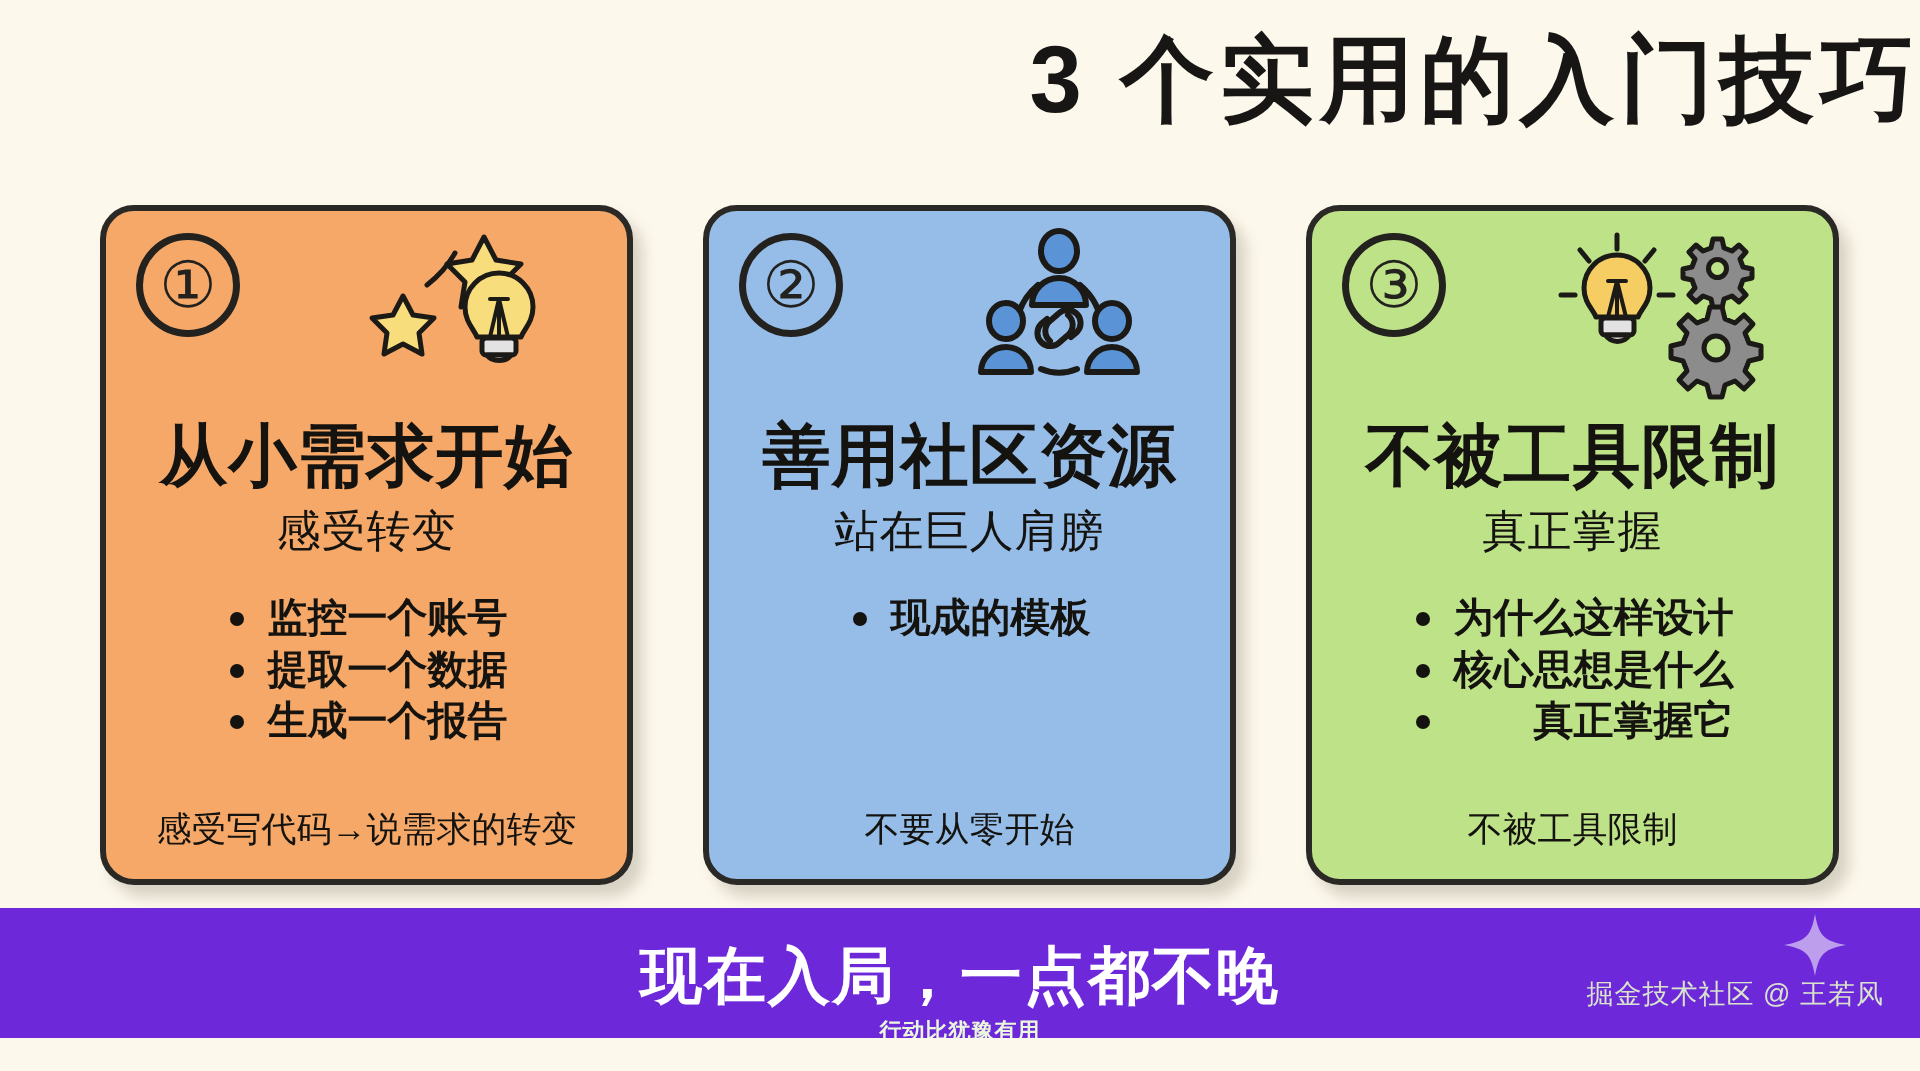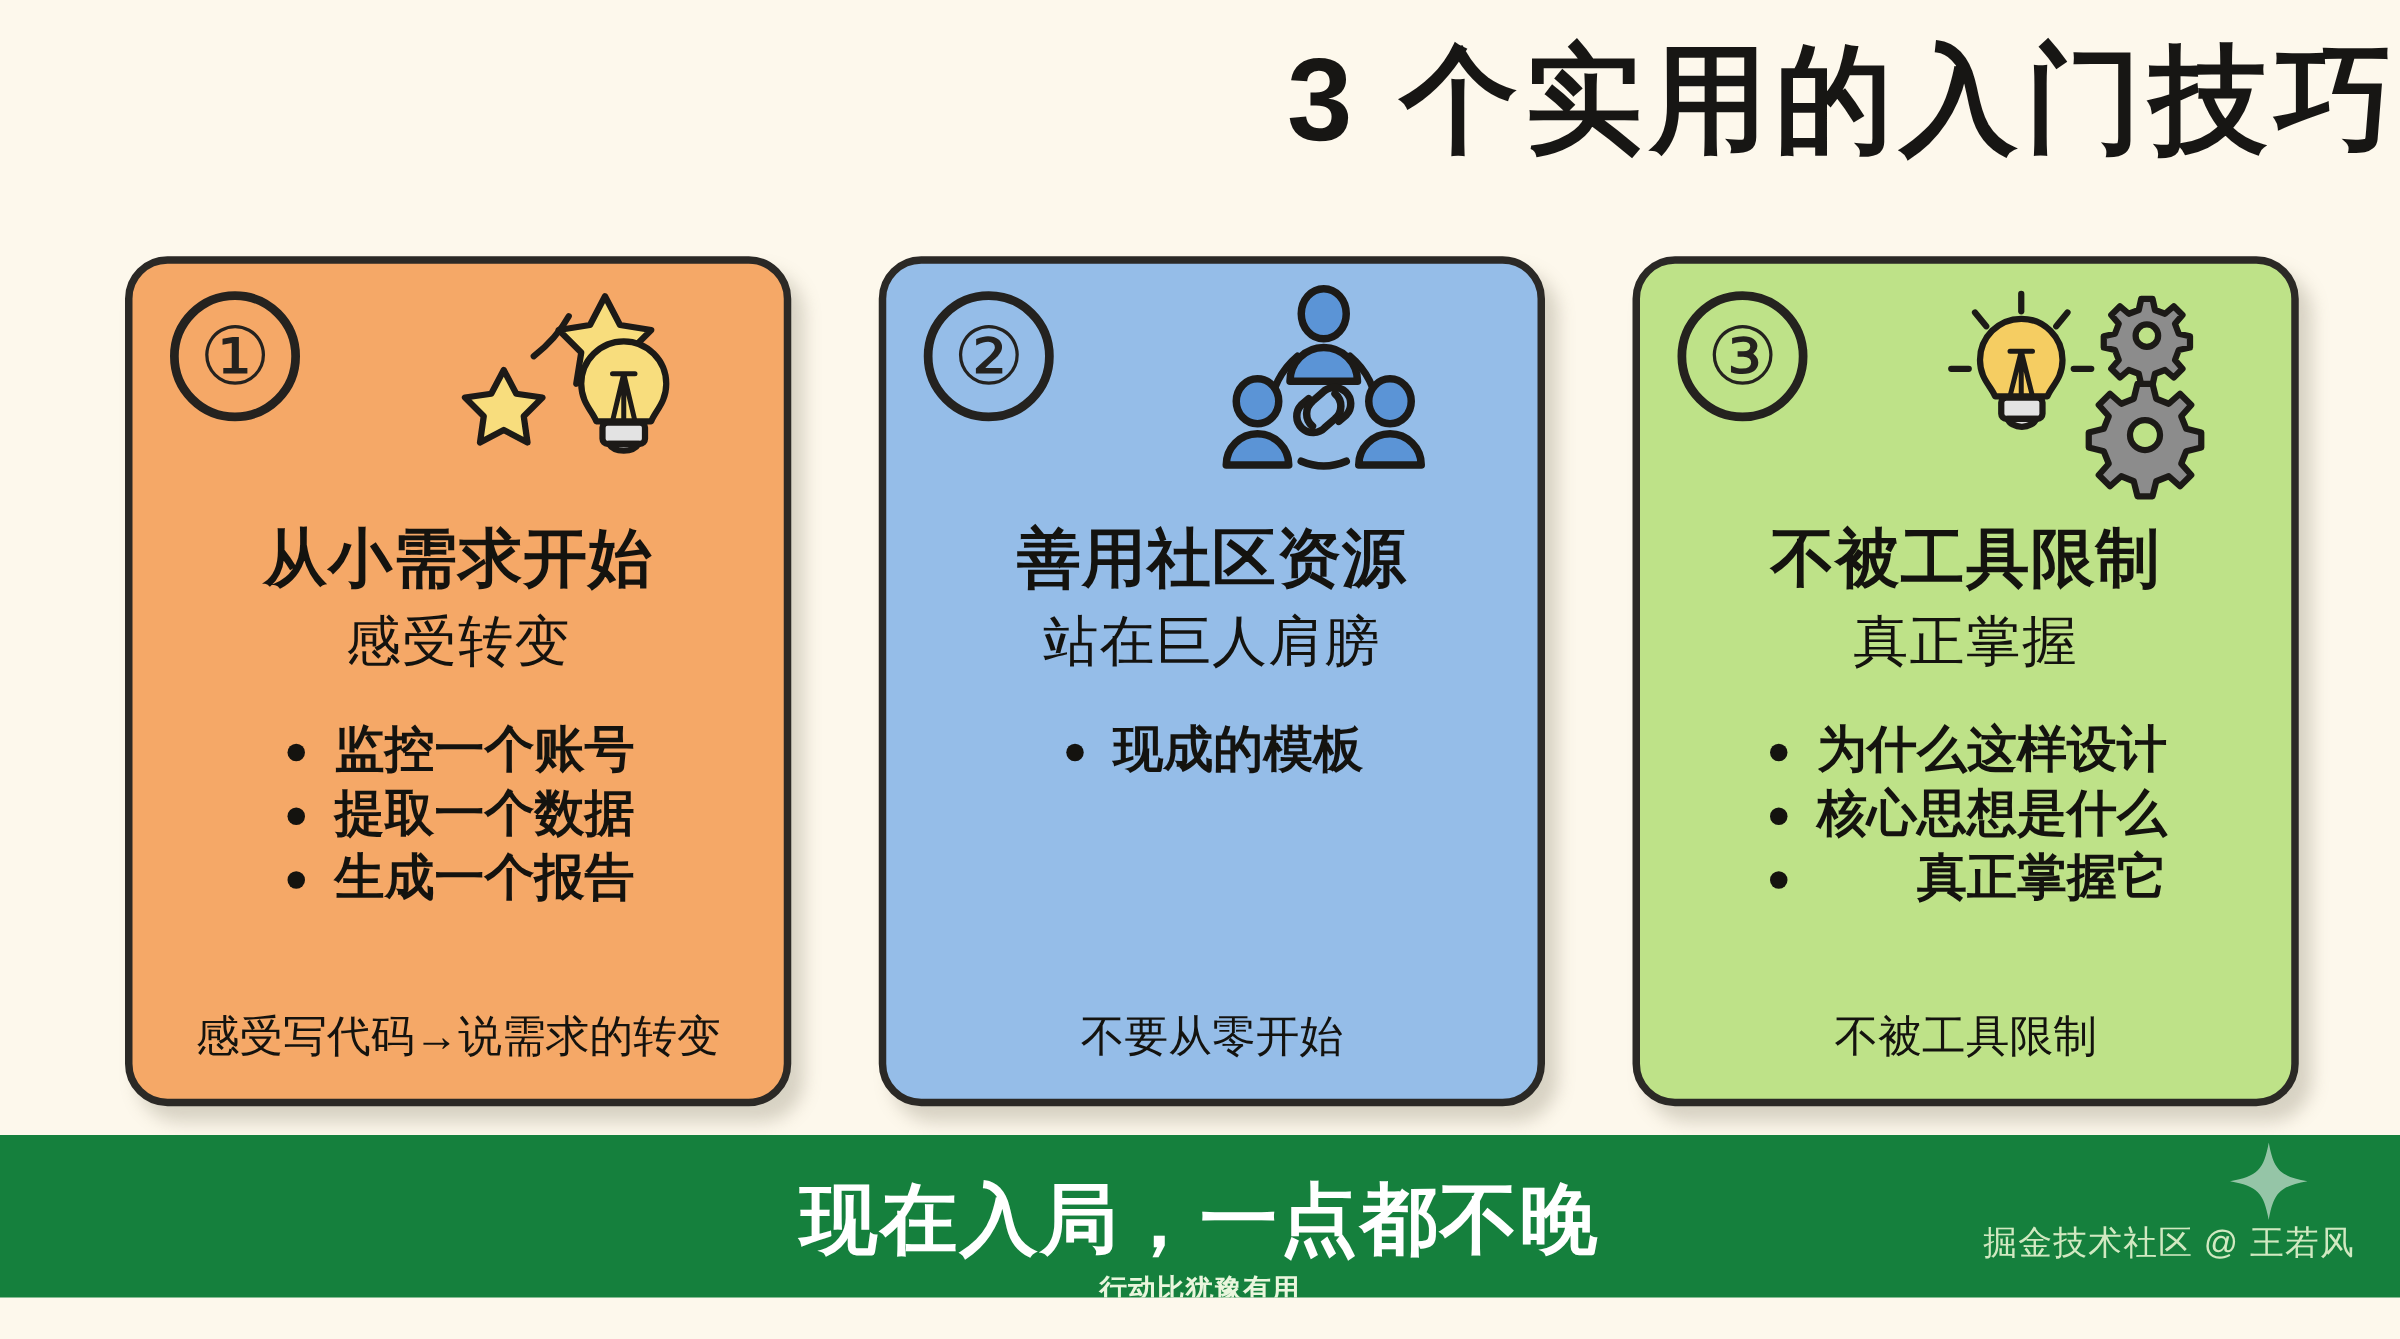--- a/index.html
+++ b/index.html
@@ -85,21 +85,21 @@
     position: absolute;
     right: 56px;
     top: 12px;
     width: 230px;
     height: 185px;
   }
   .card-icon svg { width: 100%; height: 100%; display: block; }
 
   
   .card-title {
-    font-size: 51px;
+    font-size: 68px;
     font-weight: bold;
     letter-spacing: 1px;
     line-height: 1.05;
     color: #14130f;
     margin-top: 4px;
     white-space: nowrap;
   }
   .card-subtitle {
     font-size: 44px;
     font-weight: normal;
@@ -149,21 +149,21 @@
     white-space: nowrap;
   }
 
   
   .banner {
     position: absolute;
     left: 0;
     top: 908px;
     width: 1920px;
     height: 130px;
-    background: #15803d;
+    background: #6d28d9;
     overflow: hidden;
   }
   .banner-main {
     position: absolute;
     top: 26px;
     left: 0;
     width: 1920px;
     text-align: center;
     font-size: 62px;
     font-weight: bold;

